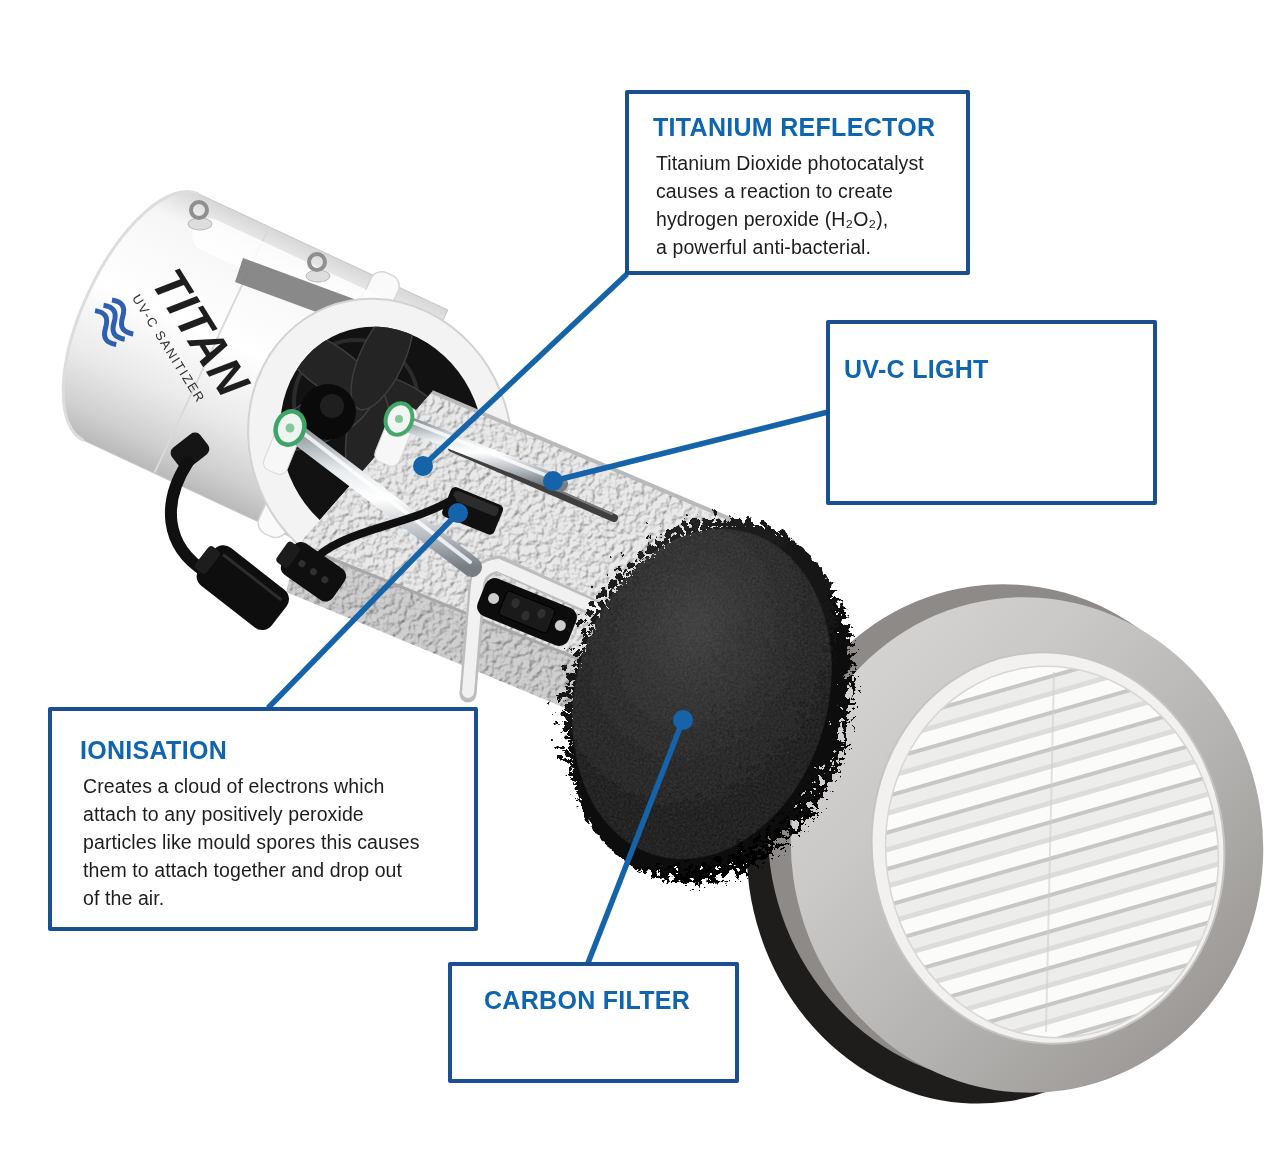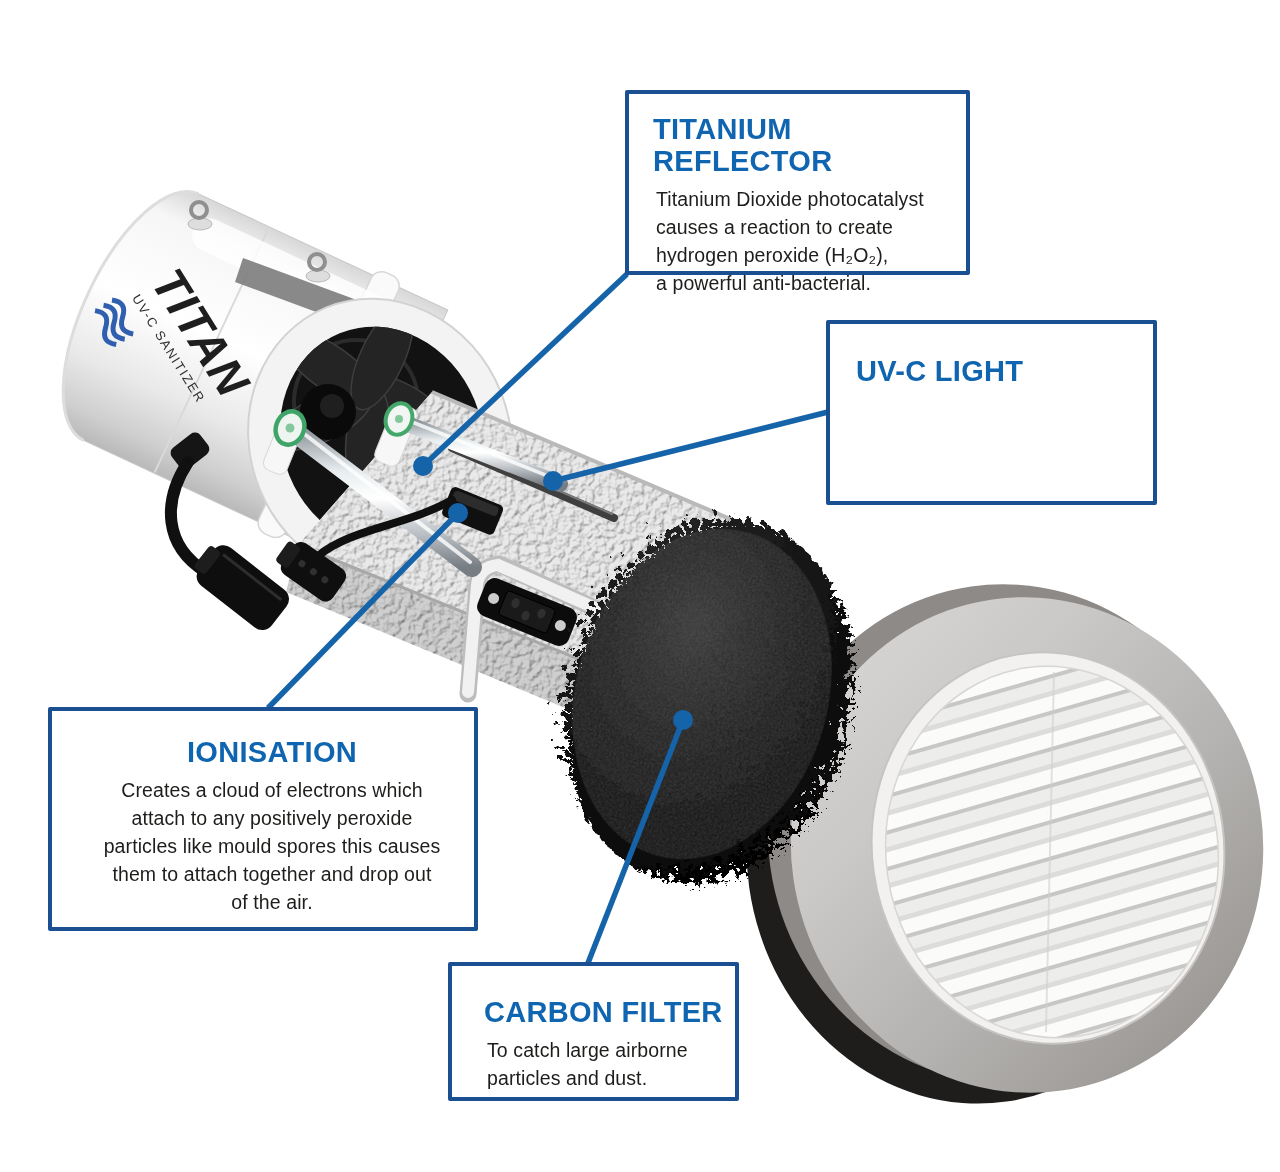--- a/index.html
+++ b/index.html
@@ -12,31 +12,31 @@
   .stage{
     position:relative;width:1280px;height:1172px;background:#ffffff;overflow:hidden;
     font-family:"Liberation Sans", sans-serif;
   }
   .stage svg.illustration{position:absolute;left:0;top:0;}
   .callout{
     position:absolute;background:#ffffff;border:4px solid var(--box-border);
     box-sizing:border-box;border-radius:2px;z-index:5;
   }
   .callout h3{
-    margin:0 0 7px 0;color:var(--heading);font-size:29px;font-weight:700;
+    margin:0 0 7px 0;color:var(--heading);font-size:25px;font-weight:700;
     letter-spacing:.3px;line-height:1.1;
   }
   .callout p{
     margin:3px;color:var(--body-text);font-size:19.5px;line-height:1.44;
     white-space:pre-line;letter-spacing:.1px;
   }
   #co-titanium{left:625px;top:90px;width:345px;height:185px;padding:20px 12px 0 24px;}
-  #co-uvc{left:826px;top:320px;width:331px;height:185px;padding:32px 10px 0 26px;}
-  #co-ionisation{left:48px;top:707px;width:430px;height:224px;padding:26px 10px 0 28px;text-align:center;}
-  #co-carbon{left:448px;top:962px;width:291px;height:139px;padding:31px 8px 0 32px;}
+  #co-uvc{left:826px;top:320px;width:331px;height:185px;padding:32px 10px 0 14px;}
+  #co-ionisation{left:48px;top:707px;width:430px;height:224px;padding:26px 10px 0 28px;}
+  #co-carbon{left:448px;top:962px;width:291px;height:121px;padding:21px 8px 0 32px;}
   .co-line{stroke:var(--accent);stroke-width:5.5;fill:none;}
   .co-dot{fill:var(--accent);}
 </style>
 </head>
 <body>
 
 <div class="stage">
 
   <svg class="illustration" width="1280" height="1172" viewBox="0 0 1280 1172">
     <defs>
@@ -260,17 +260,15 @@
     <h3>IONISATION</h3>
     <p>Creates a cloud of electrons which
 attach to any positively peroxide
 particles like mould spores this causes
 them to attach together and drop out
 of the air.</p>
   </div>
 
   <div class="callout" id="co-carbon">
     <h3>CARBON FILTER</h3>
-    <p>To catch large airborne
-particles and dust.</p>
   </div>
 
 </div>
 
 </body></html>

